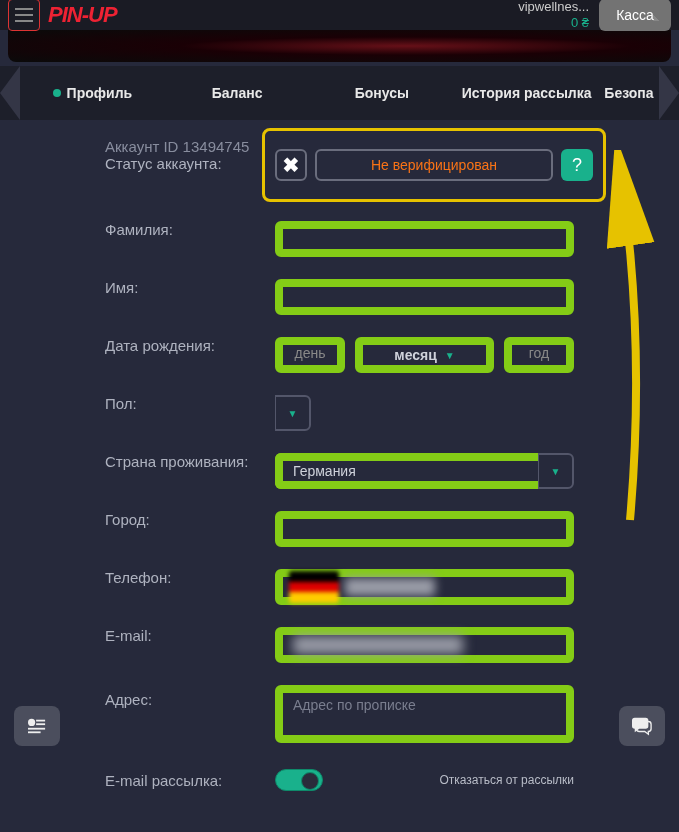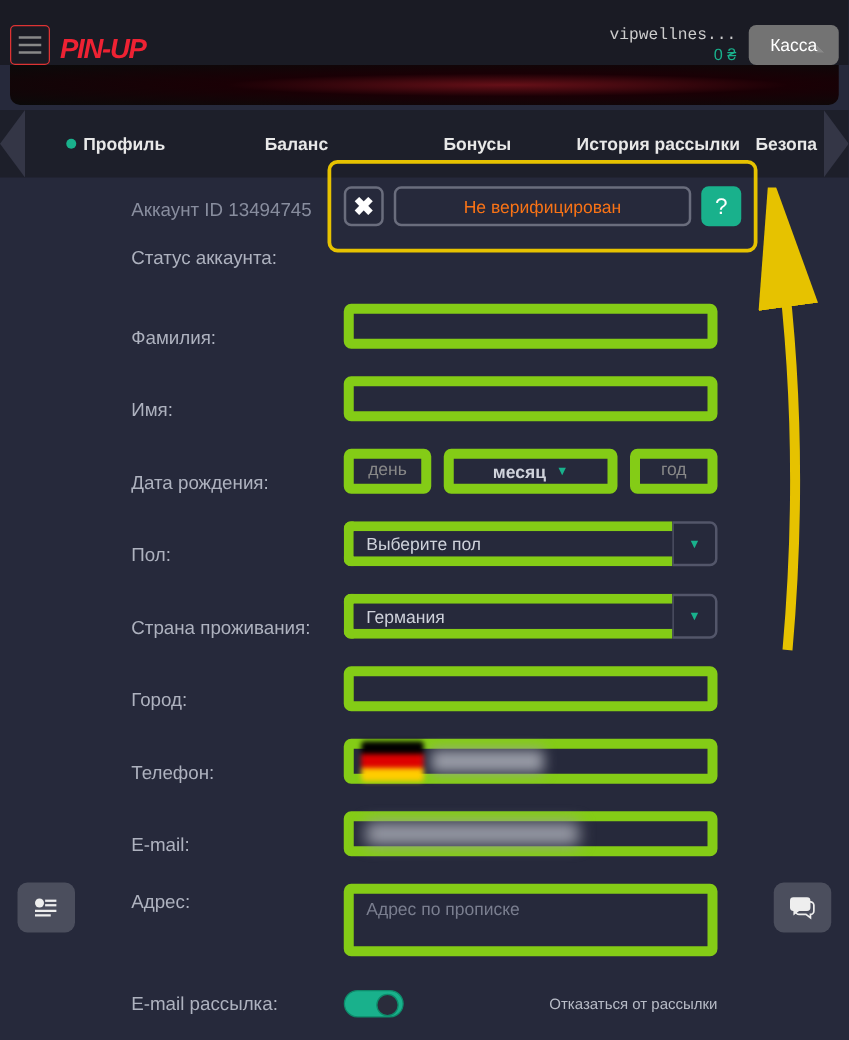--- a/index.html
+++ b/index.html
@@ -8,24 +8,24 @@
     font-family: Arial, sans-serif;
     color: #e0e0e0;
     width: 679px;
     height: 832px;
     overflow: hidden;
     position: relative;
   }
 
   
   .header {
-    height: 52px;
+    height: 30px;
     background: #1a1b24;
     display: flex;
-    align-items: flex-end;
+    align-items: center;
     padding: 0 8px;
     gap: 8px;
   }
   .hamburger {
     width: 32px; height: 32px;
     border: 1px solid #d33;
     border-radius: 4px;
     display: flex;
     flex-direction: column;
     justify-content: center;
@@ -47,21 +47,21 @@
     margin-left: auto;
     display: flex;
     align-items: center;
     gap: 10px;
   }
   .user-balance {
     text-align: right;
     font-size: 13px;
     line-height: 1.2;
   }
-  .user-balance .name { color: #ccc; font-family: Liberation Mono, monospace; }
+  .user-balance .name { color: #ccc; }
   .user-balance .bal { color: #19b18c; }
   .kassa-btn {
     background: #737373;
     color: #fff;
     border: none;
     border-radius: 6px;
     width: 72px;
     height: 32px;
     font-size: 14px;
     position: relative;
@@ -126,21 +126,21 @@
     padding: 18px 105px 10px;
   }
   .acct-id {
     color: #888d9e;
     font-size: 15px;
     font-weight: 400;
     margin-bottom: 0;
   }
   .row {
     display: flex;
-    align-items: flex-end;
+    align-items: flex-start;
     margin-bottom: 22px;
   }
   .row .label {
     width: 170px;
     color: #aeb2bf;
     font-size: 15px;
   }
   .row .field { flex: 1; }
 
   
@@ -326,21 +326,21 @@
     <span class="dot"></span>
     <span>Профиль</span>
   </div>
   <div class="tab">
       <span>Баланс</span>
     </div>
   <div class="tab">
       <span>Бонусы</span>
     </div>
   <div class="tab">
-      <span>История рассылки</span>
+      <span>История рассылка</span>
     </div>
   <div class="tab last">
       <span>Безопа</span>
     </div>
   <div class="chev right"></div>
 </div>
 
 <div class="main">
 
   <div class="acct-id">Аккаунт ID 13494745</div>
@@ -371,21 +371,20 @@
         </div>
         <div class="date-part year">год</div>
       </div>
     </div>
   </div>
 
   <div class="row">
     <div class="label">Пол:</div>
     <div class="field">
       <div class="select-wrap">
-        <div class="sel">Выберите пол</div>
         <div class="sel-caret">▼</div>
       </div>
     </div>
   </div>
 
   <div class="row">
     <div class="label">Страна проживания:</div>
     <div class="field">
       <div class="select-wrap">
         <div class="sel">Германия</div>

